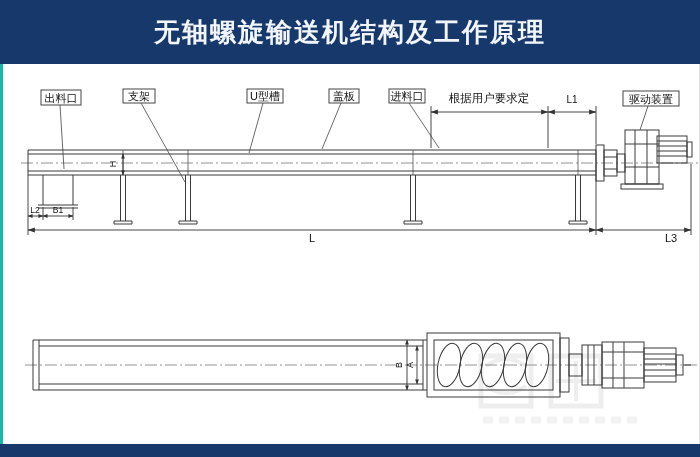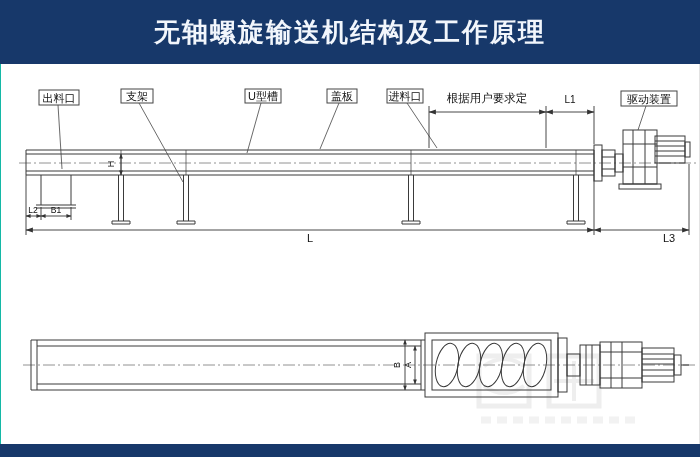--- a/index.html
+++ b/index.html
@@ -11,21 +11,21 @@
   .header{
     height:64px;flex:0 0 64px;background:#17386a;
     display:flex;align-items:center;justify-content:center;
   }
   .header h1{
     margin:4px;font-size:26px;font-weight:bold;color:#f2f6fc;
     letter-spacing:2px;font-family:"Liberation Sans","DejaVu Sans",sans-serif;
   }
   .content{
     flex:1 1 auto;background:#ffffff;position:relative;
-    border-left:1px solid #14b8a6;border-right:1px solid #e3e3e3;
+    border-left:3px solid #14b8a6;border-right:1px solid #e3e3e3;
   }
   .content svg{display:block;}
   .footer{height:13px;flex:0 0 13px;background:#17386a;}
   text{font-family:"Liberation Sans","DejaVu Sans",sans-serif;}
 </style>
 </head>
 <body>
 
 <div class="page">
 

